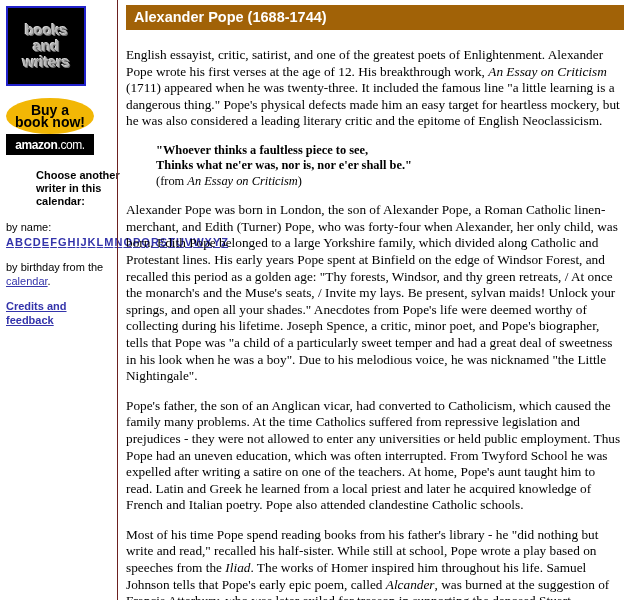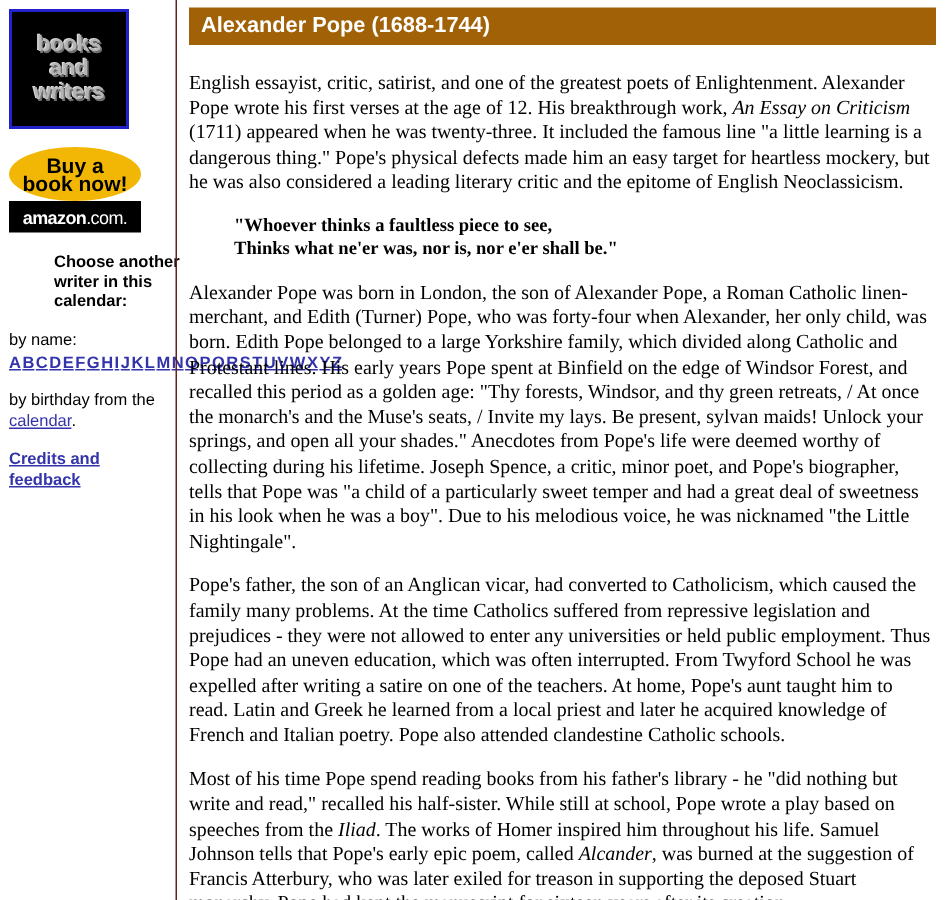--- a/index.html
+++ b/index.html
@@ -244,20 +244,21 @@
 
     <div class="title-bar">Alexander Pope (1688-1744)</div>
 
     <div class="body-text">
 
       <p class="first"><span>English essayist, critic, satirist, and one of the greatest poets of Enlightenment. Alexander Pope wrote his first verses at the age of 12. His breakthrough work, </span><i>An Essay on Criticism</i><span> (1711) appeared when he was twenty-three. It included the famous line "a little learning is a dangerous thing." Pope's physical defects made him an easy target for heartless mockery, but he was also considered a leading literary critic and the epitome of English Neoclassicism.</span></p>
 
       <div class="quote-block">
         <div class="quote-line">"Whoever thinks a faultless piece to see,</div>
         <div class="quote-line">Thinks what ne'er was, nor is, nor e'er shall be."</div>
+        <div class="quote-source"><span>(from </span><i>An Essay on Criticism</i><span>)</span></div>
       </div>
 
       <p>Alexander Pope was born in London, the son of Alexander Pope, a Roman Catholic linen-merchant, and Edith (Turner) Pope, who was forty-four when Alexander, her only child, was born. Edith Pope belonged to a large Yorkshire family, which divided along Catholic and Protestant lines. His early years Pope spent at Binfield on the edge of Windsor Forest, and recalled this period as a golden age: "Thy forests, Windsor, and thy green retreats, / At once the monarch's and the Muse's seats, / Invite my lays. Be present, sylvan maids! Unlock your springs, and open all your shades." Anecdotes from Pope's life were deemed worthy of collecting during his lifetime. Joseph Spence, a critic, minor poet, and Pope's biographer, tells that Pope was "a child of a particularly sweet temper and had a great deal of sweetness in his look when he was a boy". Due to his melodious voice, he was nicknamed "the Little Nightingale".</p>
 
       <p>Pope's father, the son of an Anglican vicar, had converted to Catholicism, which caused the family many problems. At the time Catholics suffered from repressive legislation and prejudices - they were not allowed to enter any universities or held public employment. Thus Pope had an uneven education, which was often interrupted. From Twyford School he was expelled after writing a satire on one of the teachers. At home, Pope's aunt taught him to read. Latin and Greek he learned from a local priest and later he acquired knowledge of French and Italian poetry. Pope also attended clandestine Catholic schools.</p>
 
       <p><span>Most of his time Pope spend reading books from his father's library - he "did nothing but write and read," recalled his half-sister. While still at school, Pope wrote a play based on speeches from the </span><i>Iliad</i><span>. The works of Homer inspired him throughout his life. Samuel Johnson tells that Pope's early epic poem, called </span><i>Alcander</i><span>, was burned at the suggestion of Francis Atterbury, who was later exiled for treason in supporting the deposed Stuart monarchy. Pope had kept the manuscript for sixteen years after its creation.</span></p>
 
     </div>
   </div>

